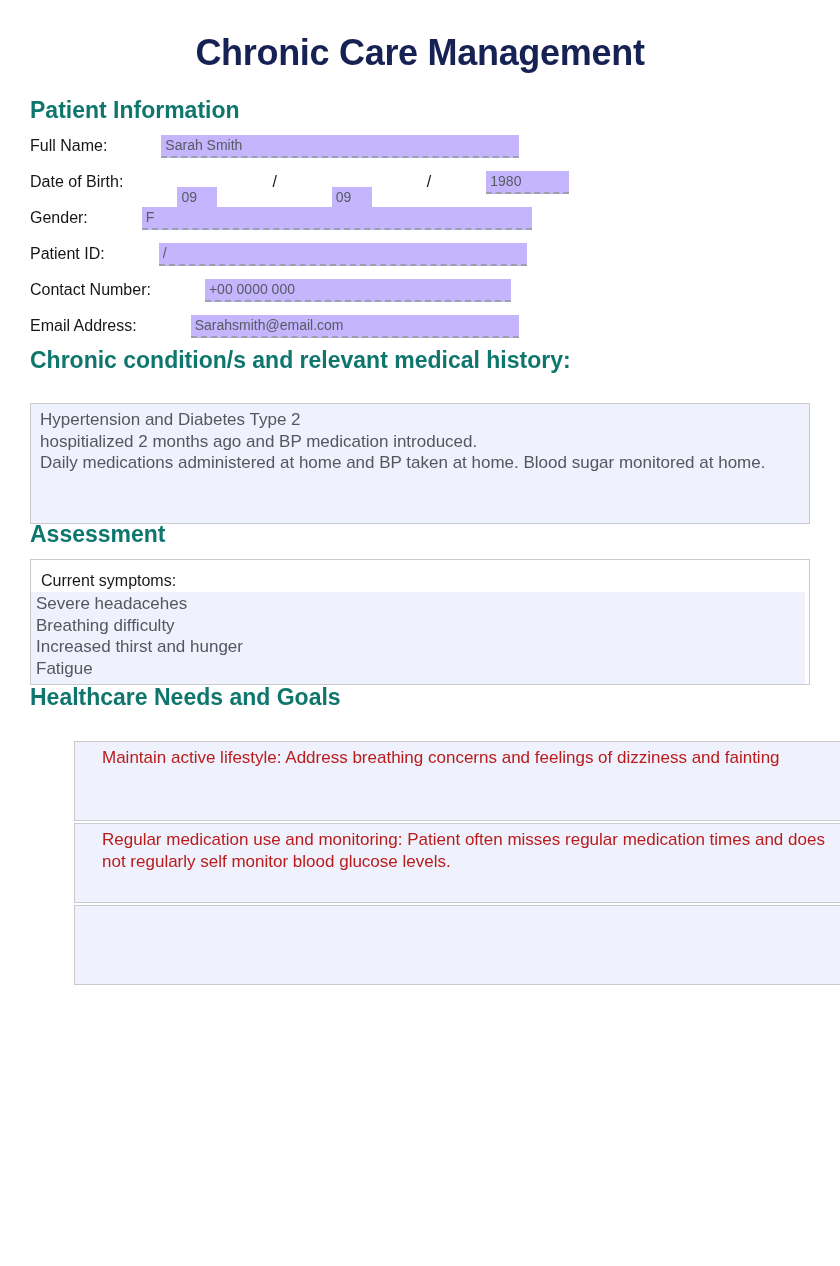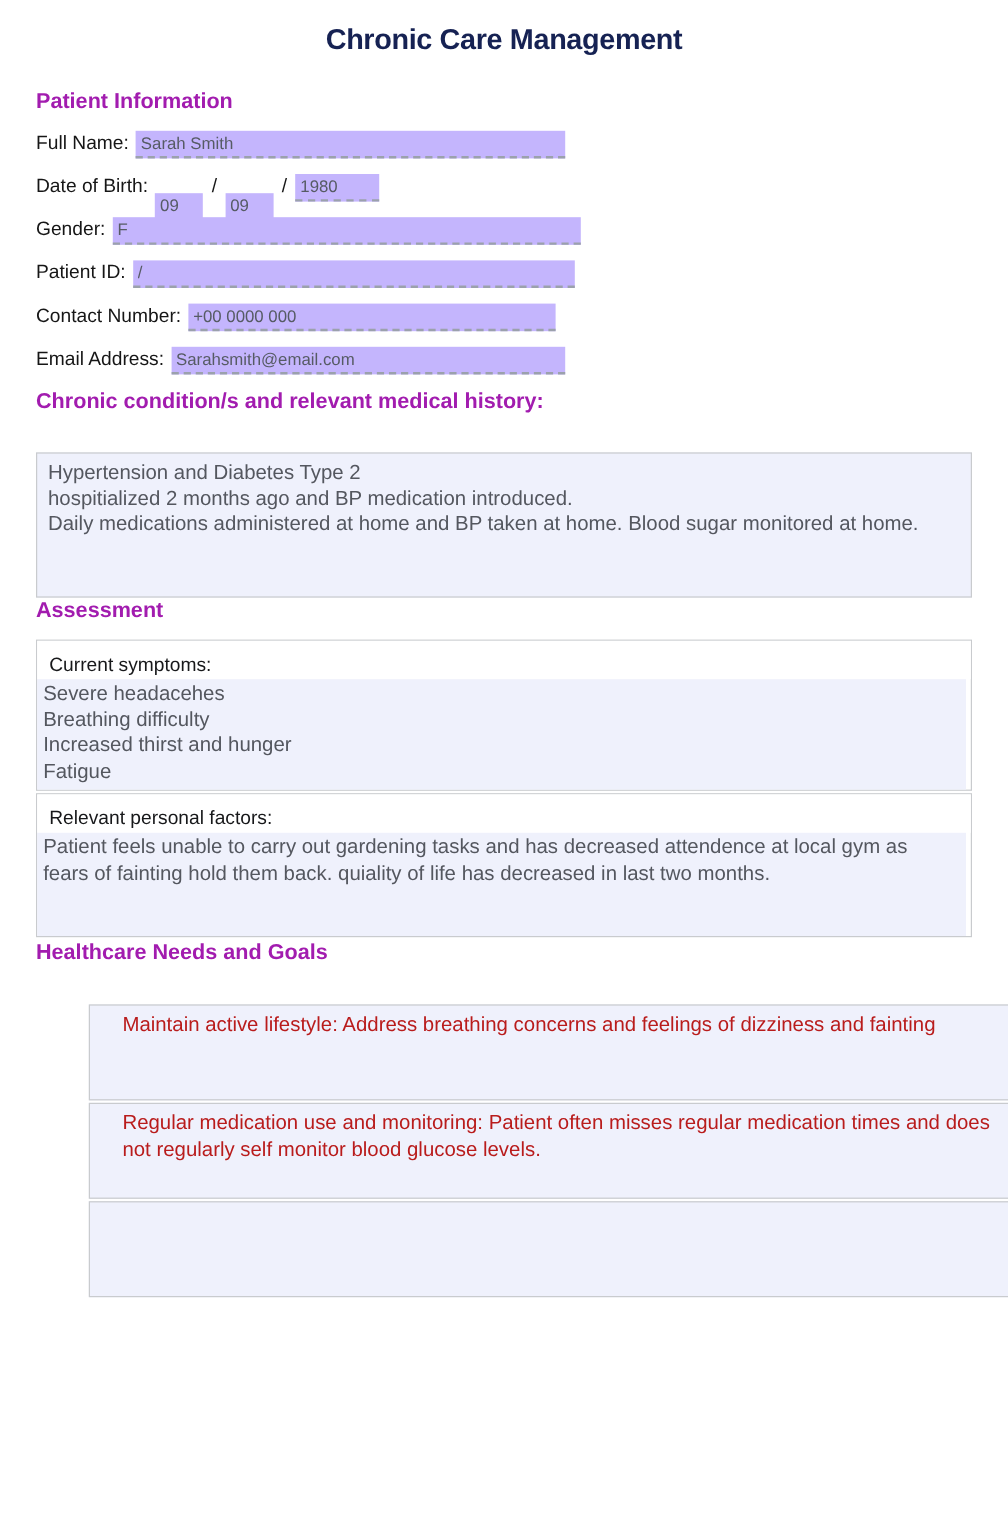--- a/index.html
+++ b/index.html
@@ -8,41 +8,42 @@
     position: relative;
     width: 840px;
     height: 1266px;
     margin: 0 auto;
     background: #ffffff;
     font-family: "Liberation Sans", sans-serif;
     padding: 0 30px;
     overflow: hidden;
   }
   h1.title {
-    margin: 0;
+    margin: 12px;
     padding-top: 20px;
     margin-bottom: 26px;
     text-align: center;
-    font-size: 24px;
+    font-size: 36px;
     font-weight: bold;
     color: #162253;
     letter-spacing: -0.3px;
   }
   h2.section-heading {
-    font-size: 18px;
+    font-size: 23px;
     font-weight: bold;
-    color: #a21caf;
+    color: #0f766e;
     margin: 0 0 14px 0;
     line-height: 20px;
   }
   .row {
     display: flex;
     align-items: center;
     height: 24px;
     margin-bottom: 12px;
+    gap: 48px;
   }
   .lbl {
     font-size: 16px;
     color: #161616;
     margin-right: 6px;
     white-space: nowrap;
   }
   .fld {
     background: #c4b5fd;
     border: none;
@@ -53,21 +54,21 @@
     color: #565b64;
     font-family: "Liberation Sans", sans-serif;
     outline: none;
   }
   .w-name    { width: 358px; }
   .w-gender  { width: 390px; }
   .w-id      { width: 368px; }
   .w-contact { width: 306px; }
   .w-email   { width: 328px; }
   .w-dob-sm  { width: 40px; margin-top: 32px; }
-  .w-dob-yr  { width: 70px; }
+  .w-dob-yr  { width: 83px; }
   .slash {
     font-size: 16px;
     color: #161616;
     margin: 0 7px;
   }
   .heading-history { margin-top: 17px; margin-bottom: 0; }
   .bigbox {
     margin-top: 33px;
     width: 100%;
     height: 121px;
@@ -175,24 +176,20 @@
 
   <div class="assess-group">
     <div class="assessbox">
       <div class="assesslabel">Current symptoms:</div>
       <div class="assesscontent h-symptoms">Severe headacehes
 Breathing difficulty
 Increased thirst and hunger
 Fatigue</div>
     </div>
 
-    <div class="assessbox">
-      <div class="assesslabel">Relevant personal factors:</div>
-      <div class="assesscontent h-factors">Patient feels unable to carry out gardening tasks and has decreased attendence at local gym as fears of fainting hold them back. quiality of life has decreased in last two months.</div>
-    </div>
   </div>
 
   <h2 class="section-heading heading-goals">Healthcare Needs and Goals</h2>
 
   <div class="goal-group">
     <div class="goalbox">Maintain active lifestyle: Address breathing concerns and feelings of dizziness and fainting</div>
     <div class="goalbox">Regular medication use and monitoring: Patient often misses regular medication times and does not regularly self monitor blood glucose levels.</div>
     <div class="goalbox"></div>
   </div>
 

